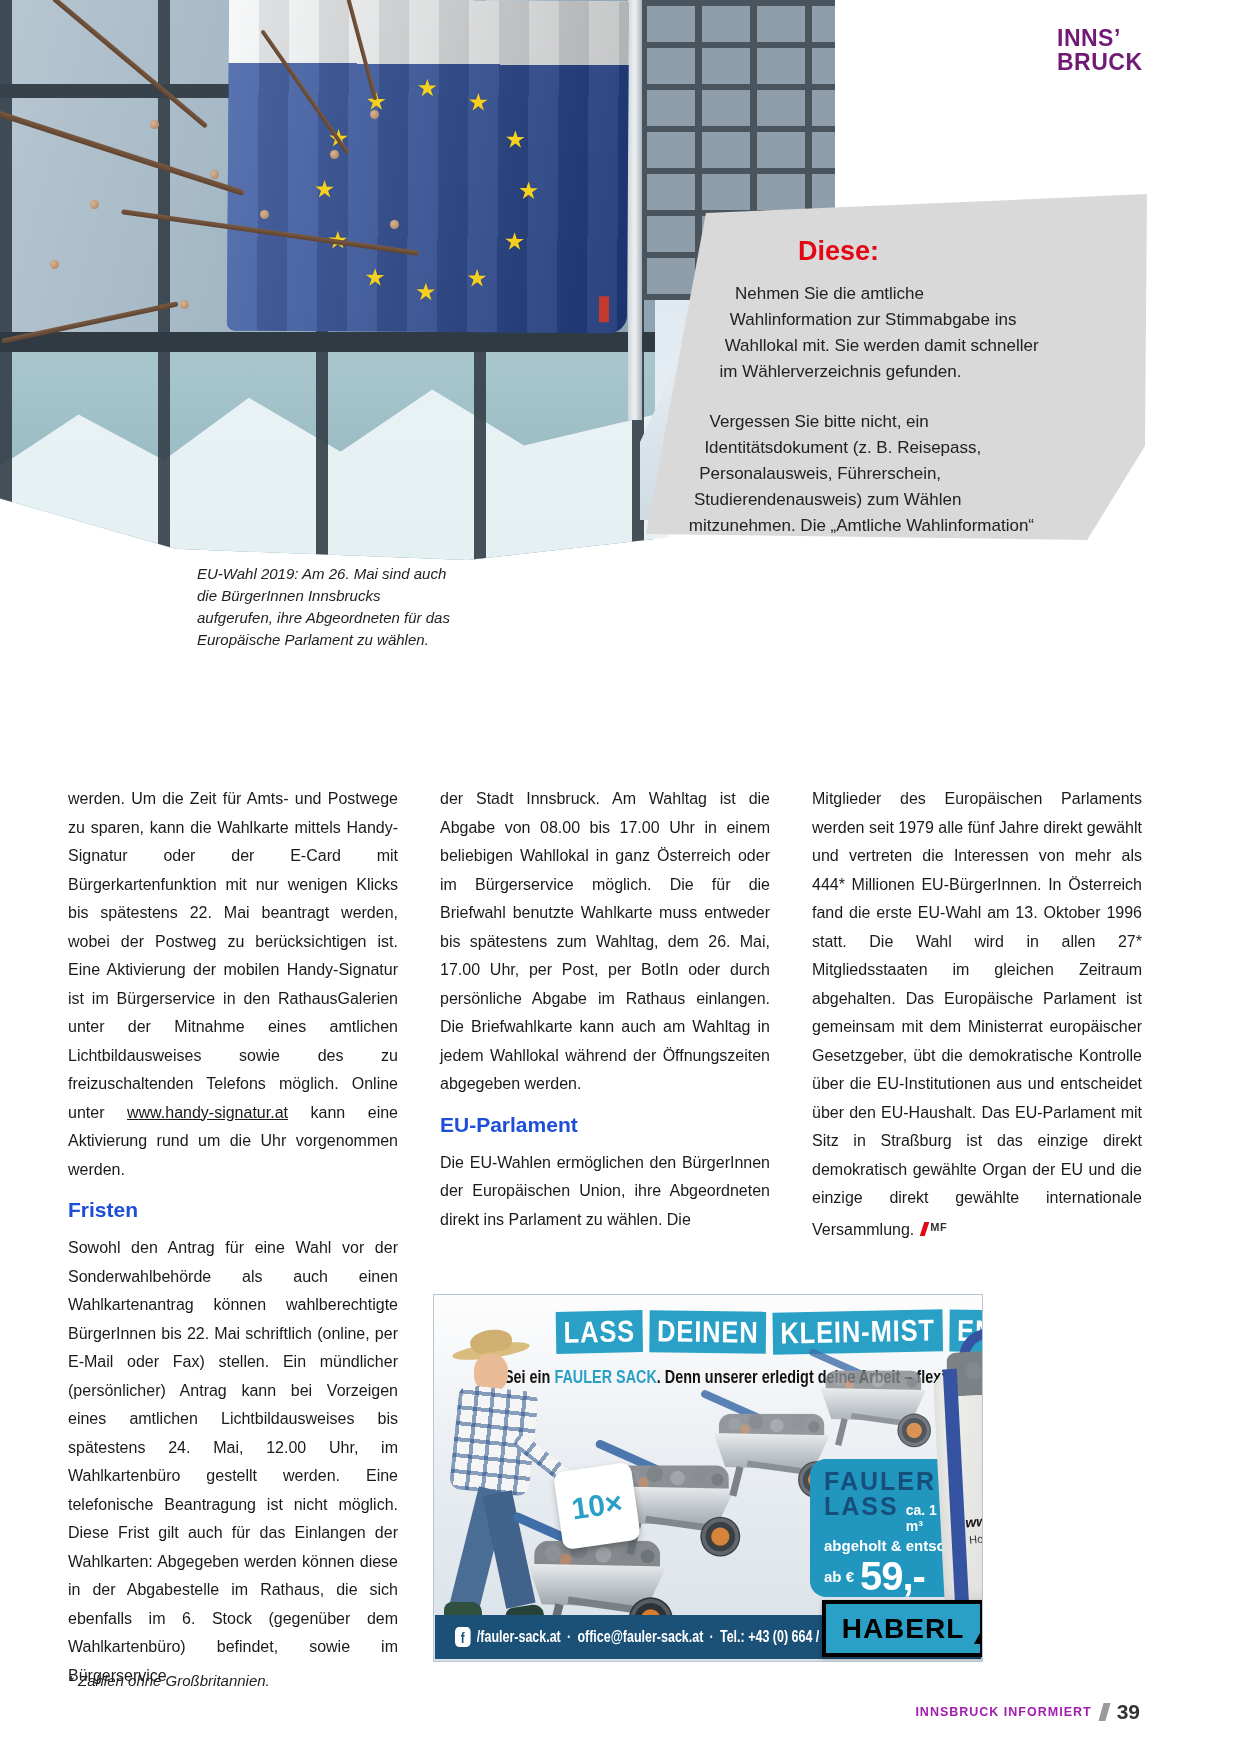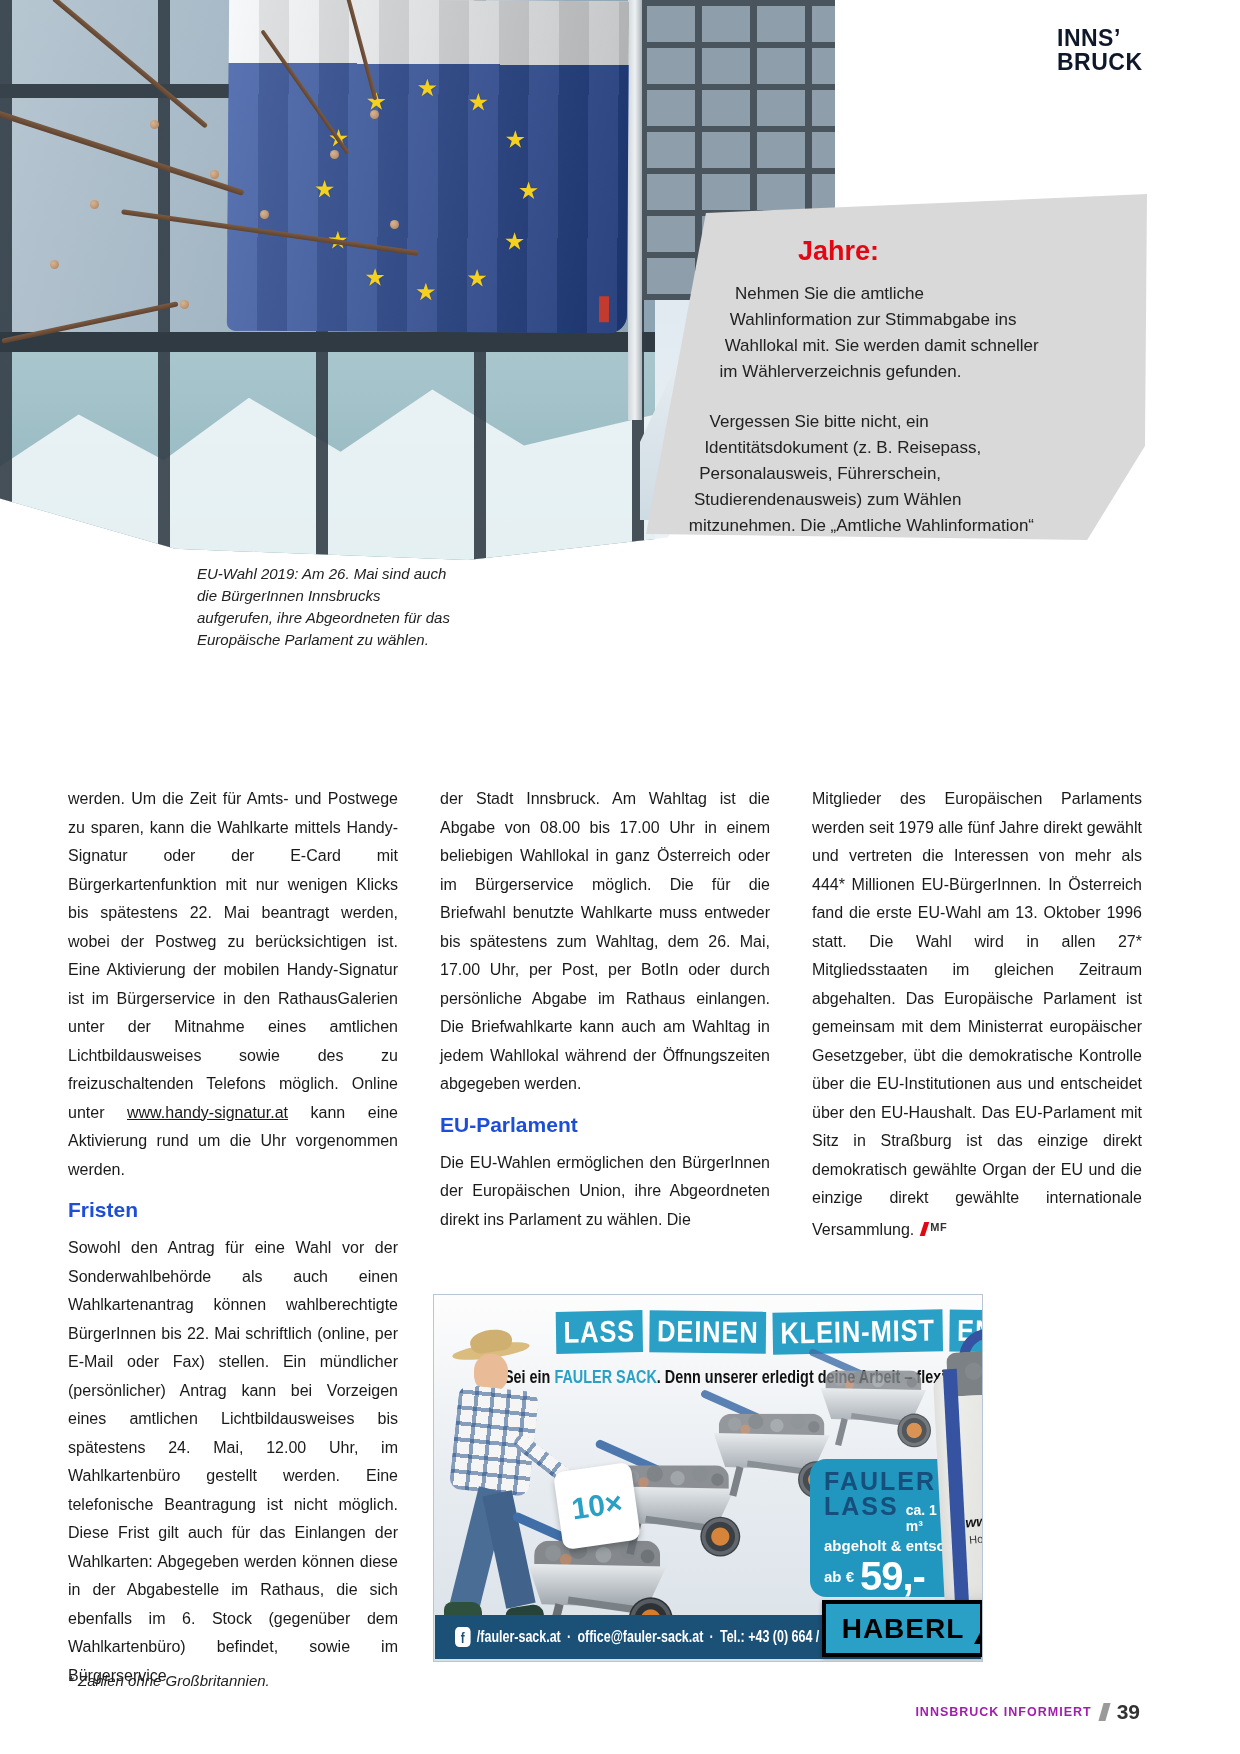--- a/index.html
+++ b/index.html
@@ -51,21 +51,21 @@
   .br2 { left:30px;  top:60px;  width:200px; height:5px; transform:rotate(40deg); }
   .br3 { left:120px; top:230px; width:300px; height:5px; transform:rotate(8deg); }
   .br4 { left:0;     top:320px; width:180px; height:5px; transform:rotate(-12deg); }
   .br5 { left:230px; top:90px;  width:150px; height:4px; transform:rotate(55deg); }
   .br6 { left:300px; top:40px;  width:120px; height:4px; transform:rotate(75deg); }
   .bud { position:absolute; width:9px; height:9px; border-radius:50%;
     background: radial-gradient(circle at 35% 35%, #d9b490, #a97f5e); }
 
   
   .brand-logo { position:absolute; left:1057px; top:26px; font-size:23px; line-height:24px;
-    font-weight:bold; letter-spacing:.5px; color:#0f172a; }
+    font-weight:bold; letter-spacing:.5px; color:#701a75; }
   .brand-logo span { display:block; }
 
   
   .tipbox { position:absolute; left:640px; top:192px; width:507px; height:350px;
     background:#d9d9d9;
     clip-path: polygon(13% 6%, 100% 0.6%, 99.6% 72.6%, 88.2% 99.4%, 1.2% 97.7%);
     padding: 24px 100px 0 40px; }
   .tip-title { color:#e30613; font-size:27px; font-weight:bold; margin:20px 0 14px 118px; }
   .tip-slant { float:left; width:55px; height:260px;
     shape-outside: polygon(0 0, 100% 0, 6% 100%, 0 100%); }
@@ -265,21 +265,21 @@
     <span class="bud" style="left:180px;top:300px"></span>
     <span class="bud" style="left:390px;top:220px"></span>
   </div>
 
   <div class="brand-logo">
     <span>INNS’</span>
     <span>BRUCK</span>
   </div>
 
   <div class="tipbox">
-    <h3 class="tip-title">Jahre:</h3>
+    <h3 class="tip-title">Diese:</h3>
     <div class="tip-slant"></div>
     <p>Nehmen Sie die amtliche Wahlinformation zur Stimmabgabe ins Wahllokal mit. Sie werden damit schneller im Wählerverzeichnis gefunden.</p>
     <p>Vergessen Sie bitte nicht, ein Identitätsdokument (z. B. Reisepass, Personalausweis, Führerschein, Studierendenausweis) zum Wählen mitzunehmen. Die „Amtliche Wahlinformation“ gilt nicht als Identitätsdokument.</p>
   </div>
 
   <div class="caption">EU-Wahl 2019: Am 26. Mai sind auch die BürgerInnen Innsbrucks aufgerufen, ihre Abgeordneten für das Europäische Parlament zu wählen.</div>
 
   <div class="col col1">
     <p><span>werden. Um die Zeit für Amts- und Postwege zu sparen, kann die Wahlkarte mittels Handy-Signatur oder der E-Card mit Bürgerkartenfunktion mit nur wenigen Klicks bis spätestens 22. Mai beantragt werden, wobei der Postweg zu berücksichtigen ist. Eine Aktivierung der mobilen Handy-Signatur ist im Bürgerservice in den RathausGalerien unter der Mitnahme eines amtlichen Lichtbildausweises sowie des zu freizuschaltenden Telefons möglich. Online unter </span><a class="body-link">www.handy-signatur.at</a><span> kann eine Aktivierung rund um die Uhr vorgenommen werden.</span></p>
     <h2>Fristen</h2>

